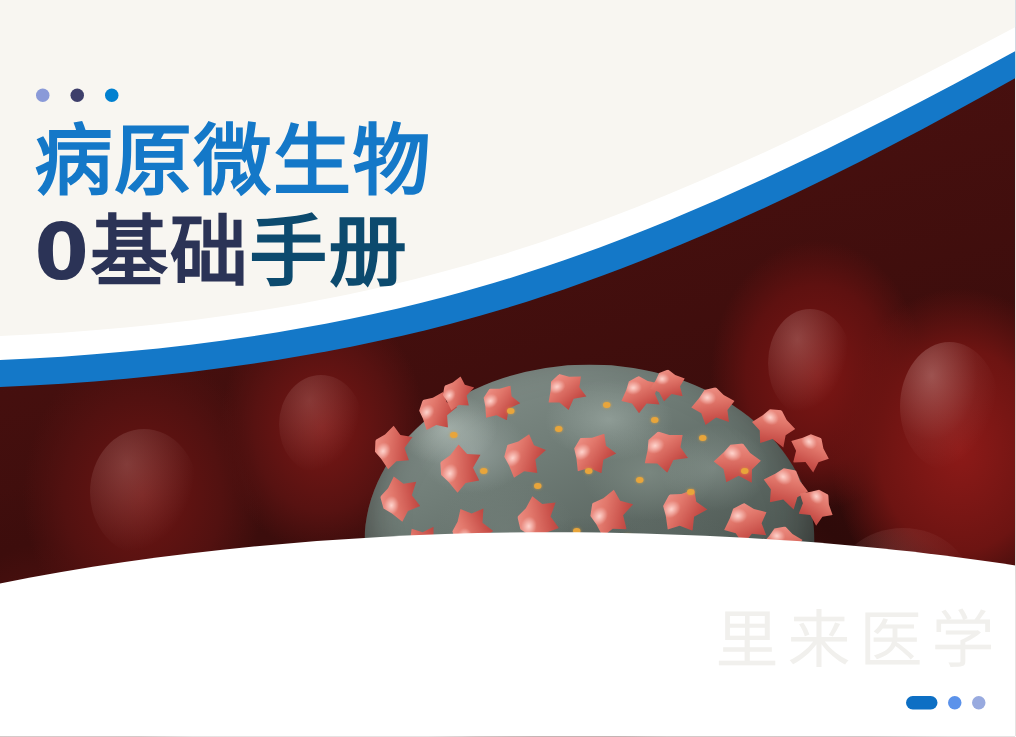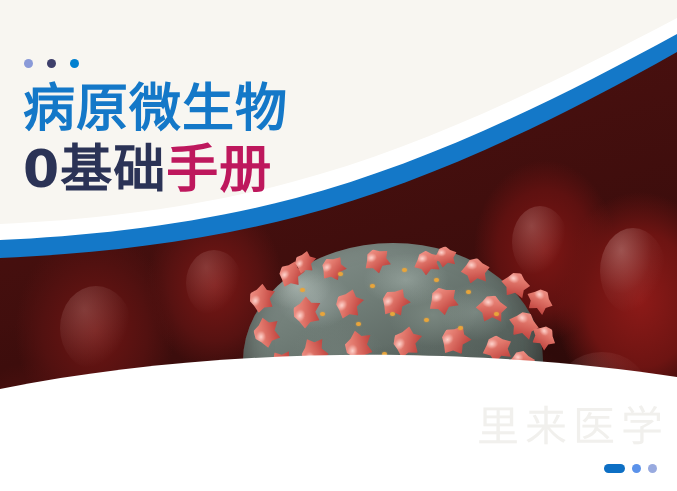--- a/index.html
+++ b/index.html
@@ -145,21 +145,21 @@
   .title-line {
     font-family: "DejaVu Sans", "Liberation Sans", sans-serif;
     font-weight: 700;
     font-size: 52px;
     letter-spacing: 1px;
     margin: 0;
   }
   .title-line.l1 { color: #1478c8; }
   .title-line.l2 { margin-top: 9px; }
   .t-navy { color: #2b3356; }
-  .t-blue { color: #be185d; }
+  .t-blue { color: #0c4a6e; }
 
   .watermark {
     position: absolute;
     right: 8px;
     top: 392px;
     font-family: "DejaVu Sans", "Liberation Sans", sans-serif;
     font-size: 42px;
     font-weight: 400;
     letter-spacing: 6px;
     color: #f1f0ed;

